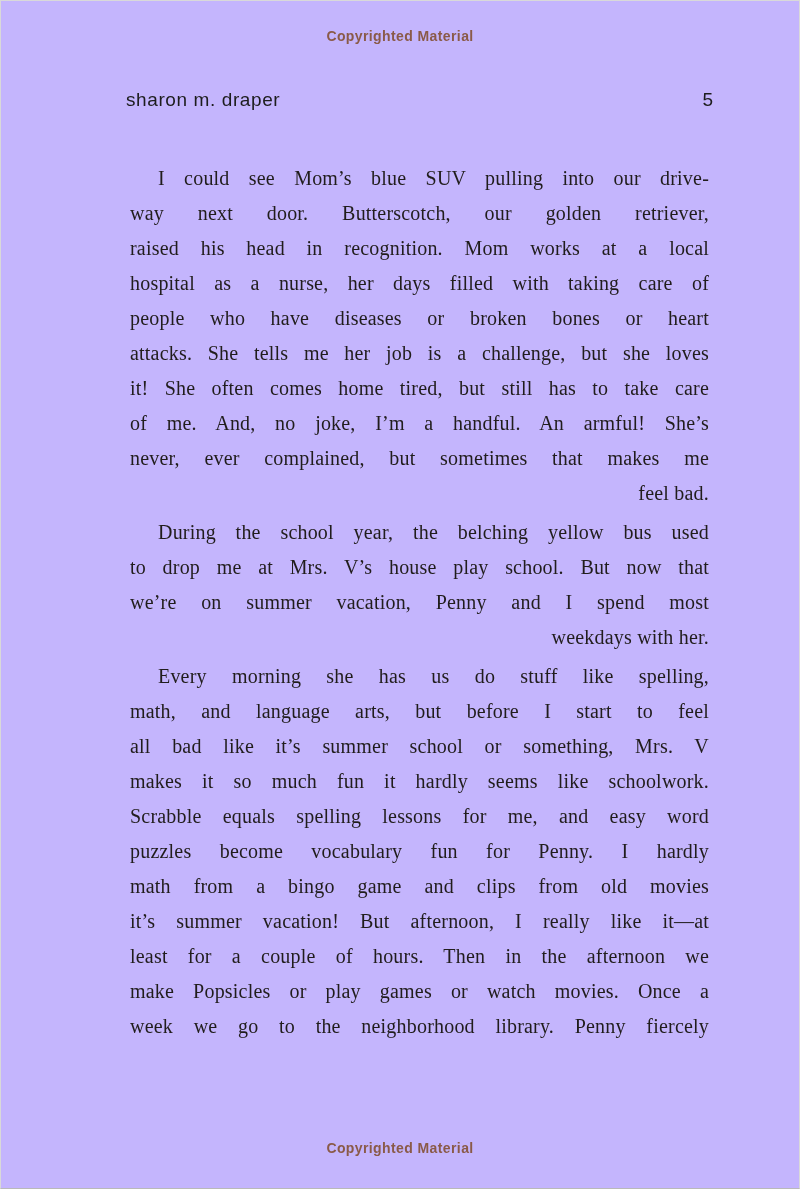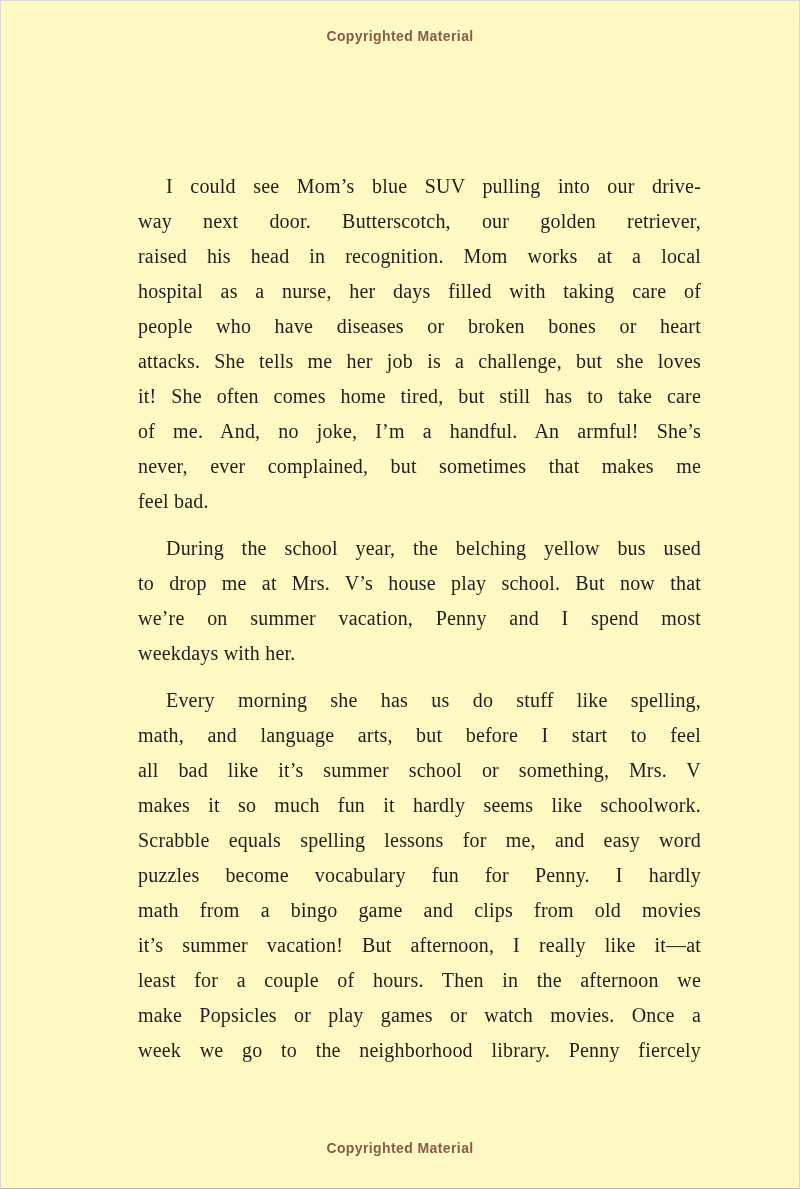--- a/index.html
+++ b/index.html
@@ -5,21 +5,21 @@
   html, body {
     margin: 0;
     padding: 0;
     background: #ffffff;
     font-family: "Liberation Serif", serif;
   }
   .page {
     position: relative;
     width: 798px;
     height: 1187px;
-    background: #fef9c3;
+    background: #c4b5fd;
     border: 1px solid #d9d9d9;
     border-bottom: 1px solid #b9b9b9;
     overflow: hidden;
   }
   .copyright-notice {
     position: absolute;
     left: 0;
     width: 100%;
     text-align: center;
     font-family: "Liberation Sans", sans-serif;
@@ -49,43 +49,47 @@
     font-size: 19px;
   }
   .book-text {
     position: absolute;
     top: 156px;
     left: 125px;
     width: 587px;
     color: #211d1c;
   }
   .paragraph {
-    margin: 12px;
+    margin: 4px;
   }
   .line {
     font-size: 20px;
     line-height: 35px;
     letter-spacing: 0.2px;
-    text-align: left;
+    text-align: right;
   }
   .line.just {
     text-align: justify;
     text-align-last: justify;
   }
   .line.indent {
     text-indent: 28px;
   }
 </style>
 </head>
 <body>
 
 <div class="page">
 
   <div class="copyright-notice copyright-top">Copyrighted Material</div>
 
+  <div class="running-header">
+    <span class="author">sharon m. draper</span>
+    <span class="pagenum">5</span>
+  </div>
 
   <div class="book-text">
       <div class="paragraph">
         <div class="line indent just">I could see Mom’s blue SUV pulling into our drive-</div>
         <div class="line just">way next door. Butterscotch, our golden retriever,</div>
         <div class="line just">raised his head in recognition. Mom works at a local</div>
         <div class="line just">hospital as a nurse, her days filled with taking care of</div>
         <div class="line just">people who have diseases or broken bones or heart</div>
         <div class="line just">attacks. She tells me her job is a challenge, but she loves</div>
         <div class="line just">it! She often comes home tired, but still has to take care</div>

